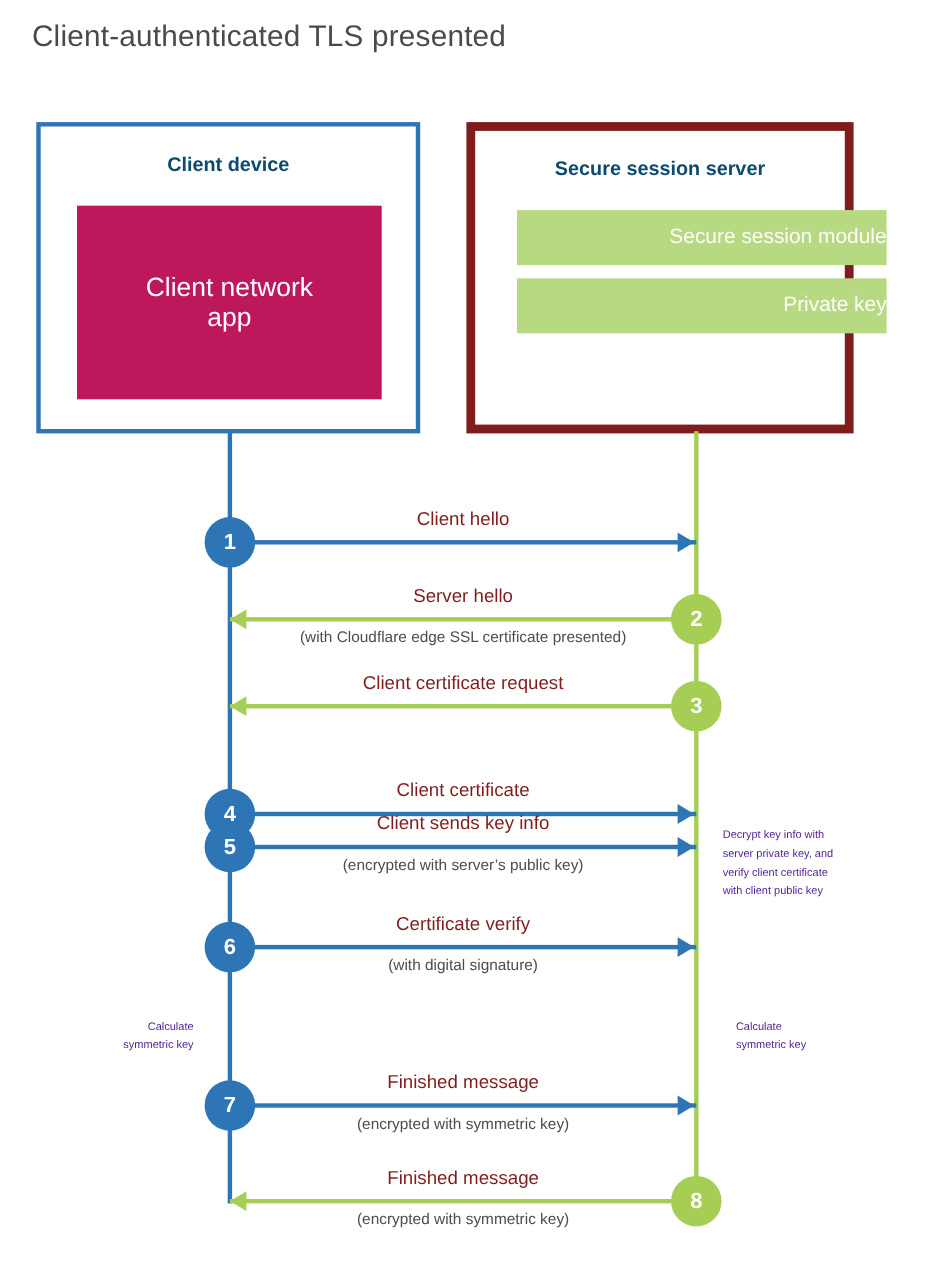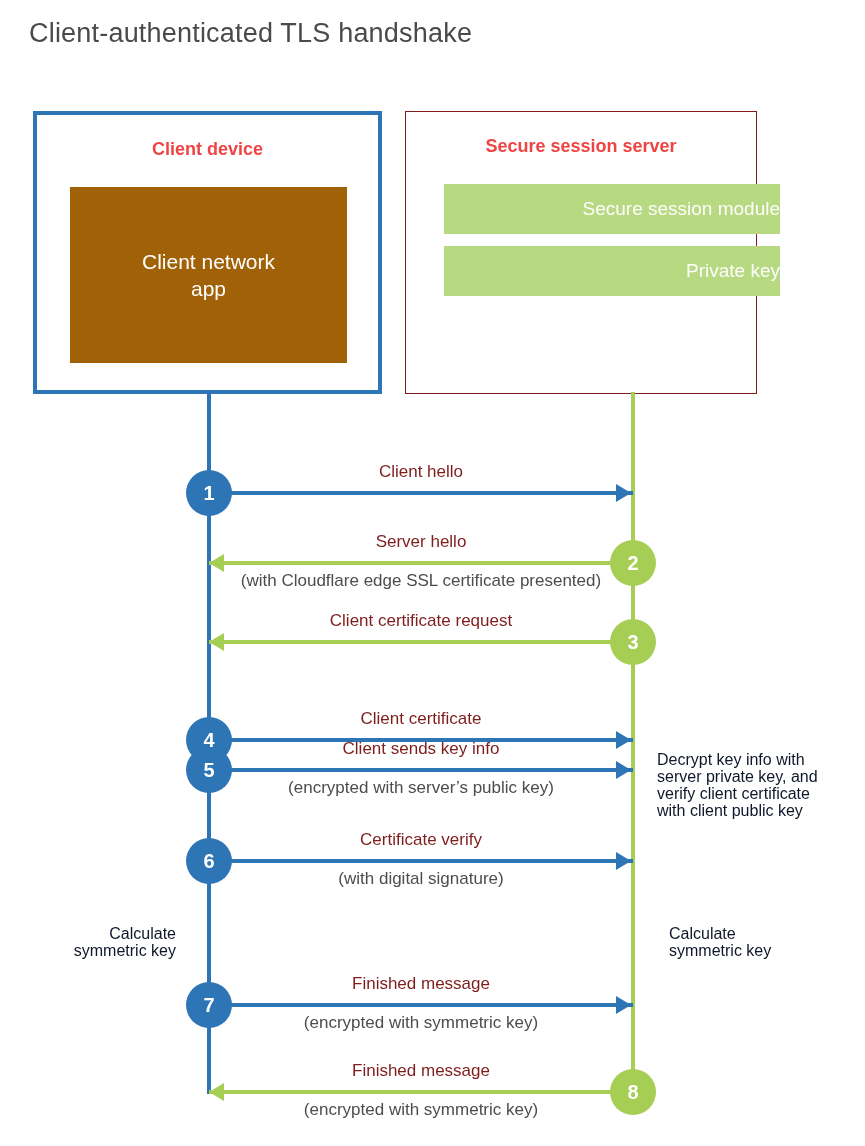--- a/index.html
+++ b/index.html
@@ -8,29 +8,29 @@
     font-family:"Liberation Sans","DejaVu Sans",sans-serif;
   }
   
   .title{
     position:absolute;left:29px;top:18px;font-size:27px;font-weight:300;
     color:#4a4a4a;letter-spacing:0.2px;
   }
   
   .device-box{position:absolute;box-sizing:border-box;top:111px;height:283px;background:#fff;}
   .client-box{left:33px;width:349px;border:4px solid #2e75b5;}
-  .server-box{left:405px;width:352px;border:1px solid #7f1d1d;}
+  .server-box{left:424px;width:352px;border:8px solid #7f1d1d;}
   .box-heading{
     position:absolute;left:0;right:0;top:24px;text-align:center;
-    font-size:18px;font-weight:bold;color:#ef4444;
+    font-size:18px;font-weight:bold;color:#0c4a6e;
   }
   .client-app{
-    position:absolute;left:33px;top:72px;width:277px;height:176px;background:#a16207;
+    position:absolute;left:33px;top:72px;width:277px;height:176px;background:#be185d;
     display:flex;align-items:center;justify-content:center;text-align:center;
-    color:#ffffff;font-size:21px;line-height:27px;white-space:pre-line;
+    color:#ffffff;font-size:24px;line-height:27px;white-space:pre-line;
   }
   .server-bars{position:absolute;left:38px;top:72px;width:336px;}
   .server-bar{
     width:336px;height:50px;margin-bottom:12px;background:#b7d982;
     text-align:right;line-height:50px;color:rgba(255,255,255,0.97);font-size:19px;
   }
   
   .lifeline{position:absolute;top:392px;width:4px;height:702px;}
   .client-line{left:207px;background:#2e75b5;}
   .server-line{left:631px;background:#a6ce55;}
@@ -52,34 +52,34 @@
     color:#ffffff;font-weight:bold;font-size:20px;text-align:center;line-height:46px;
   }
   .blue .circle{left:186px;background:#2e75b5;}
   .green .circle{left:610px;background:#a6ce55;}
   .msg-label{
     position:absolute;left:209px;width:424px;top:-29px;text-align:center;
     font-size:17px;color:#7f1d1d;
   }
   .msg-sub{
     position:absolute;left:209px;width:424px;top:10px;text-align:center;
-    font-size:17px;color:#4d4d4d;
+    font-size:14px;color:#4d4d4d;
   }
   
-  .note{position:absolute;font-size:16px;line-height:17px;color:#0f172a;white-space:pre-line;}
+  .note{position:absolute;font-size:10px;line-height:17px;color:#4c1d95;white-space:pre-line;}
   .note-decrypt{left:657px;top:751px;width:180px;text-align:left;}
   .note-calc-left{left:40px;top:925px;width:136px;text-align:right;}
   .note-calc-right{left:669px;top:925px;width:140px;text-align:left;}
 </style>
 </head>
 <body>
 
 <div id="canvas">
 
-  <div class="title">Client-authenticated TLS handshake</div>
+  <div class="title">Client-authenticated TLS presented</div>
 
   <div class="device-box client-box">
     <div class="box-heading">Client device</div>
     <div class="client-app">Client network
 app</div>
   </div>
 
   <div class="device-box server-box">
     <div class="box-heading">Secure session server</div>
     <div class="server-bars">

